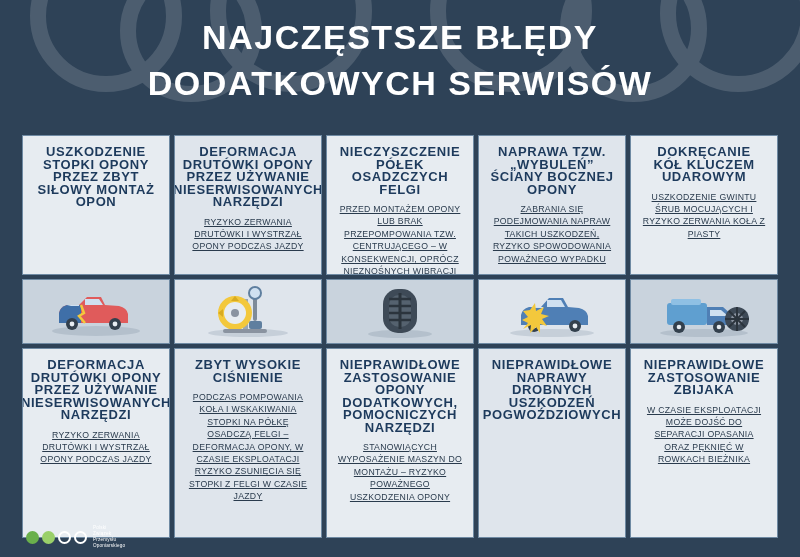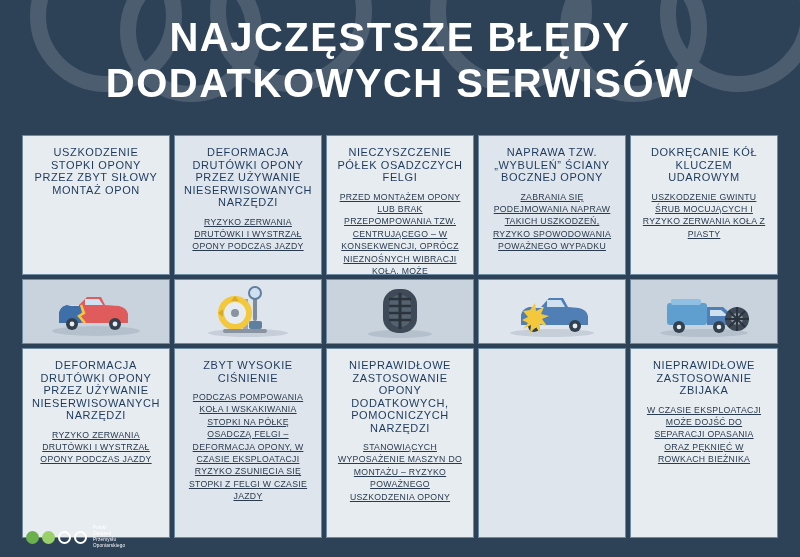--- a/index.html
+++ b/index.html
@@ -39,21 +39,21 @@
   .title-wrap {
     position: absolute;
     left: 0;
     right: 0;
     top: 14px;
     text-align: center;
     z-index: 3;
   }
   .title-line {
     color: #ffffff;
-    font-size: 40px;
+    font-size: 34px;
     line-height: 46px;
     font-weight: bold;
     letter-spacing: 1.5px;
     white-space: nowrap;
   }
   .grid {
     position: absolute;
     left: 22px;
     top: 135px;
     width: 756px;
@@ -72,22 +72,22 @@
     display: flex;
     flex-direction: column;
     align-items: center;
     overflow: hidden;
   }
   .cell.alt {
     background: #dfe5ec;
   }
   .cell-title {
     color: #1d3a5c;
-    font-size: 11px;
-    font-weight: normal;
+    font-size: 13px;
+    font-weight: bold;
     line-height: 12.5px;
     letter-spacing: 0.6px;
     text-transform: uppercase;
     margin-bottom: 7px;
   }
   .cell-body {
     color: #2a3b4d;
     font-size: 8.7px;
     line-height: 12.4px;
     letter-spacing: 0.3px;
@@ -270,20 +270,21 @@
     </div>
     <div class="cell alt bottom-cell">
       <div class="cell-title">ZBYT WYSOKIE CIŚNIENIE</div>
       <div class="cell-body">PODCZAS POMPOWANIA KOŁA I WSKAKIWANIA STOPKI NA PÓŁKĘ OSADCZĄ FELGI – DEFORMACJA OPONY, W CZASIE EKSPLOATACJI RYZYKO ZSUNIĘCIA SIĘ STOPKI Z FELGI W CZASIE JAZDY</div>
     </div>
     <div class="cell bottom-cell">
       <div class="cell-title">NIEPRAWIDŁOWE ZASTOSOWANIE OPONY DODATKOWYCH, POMOCNICZYCH NARZĘDZI</div>
       <div class="cell-body">STANOWIĄCYCH WYPOSAŻENIE MASZYN DO MONTAŻU – RYZYKO POWAŻNEGO USZKODZENIA OPONY</div>
     </div>
     <div class="cell alt bottom-cell">
+      <div class="cell-title">NIEPRAWIDŁOWE NAPRAWY DROBNYCH USZKODZEŃ POGWOŹDZIOWYCH</div>
     </div>
     <div class="cell bottom-cell">
       <div class="cell-title">NIEPRAWIDŁOWE ZASTOSOWANIE ZBIJAKA</div>
       <div class="cell-body">W CZASIE EKSPLOATACJI MOŻE DOJŚĆ DO SEPARACJI OPASANIA ORAZ PĘKNIĘĆ W ROWKACH BIEŻNIKA</div>
     </div>
 
   </div>
 
   <div class="logo">
     <div class="logo-rings">

